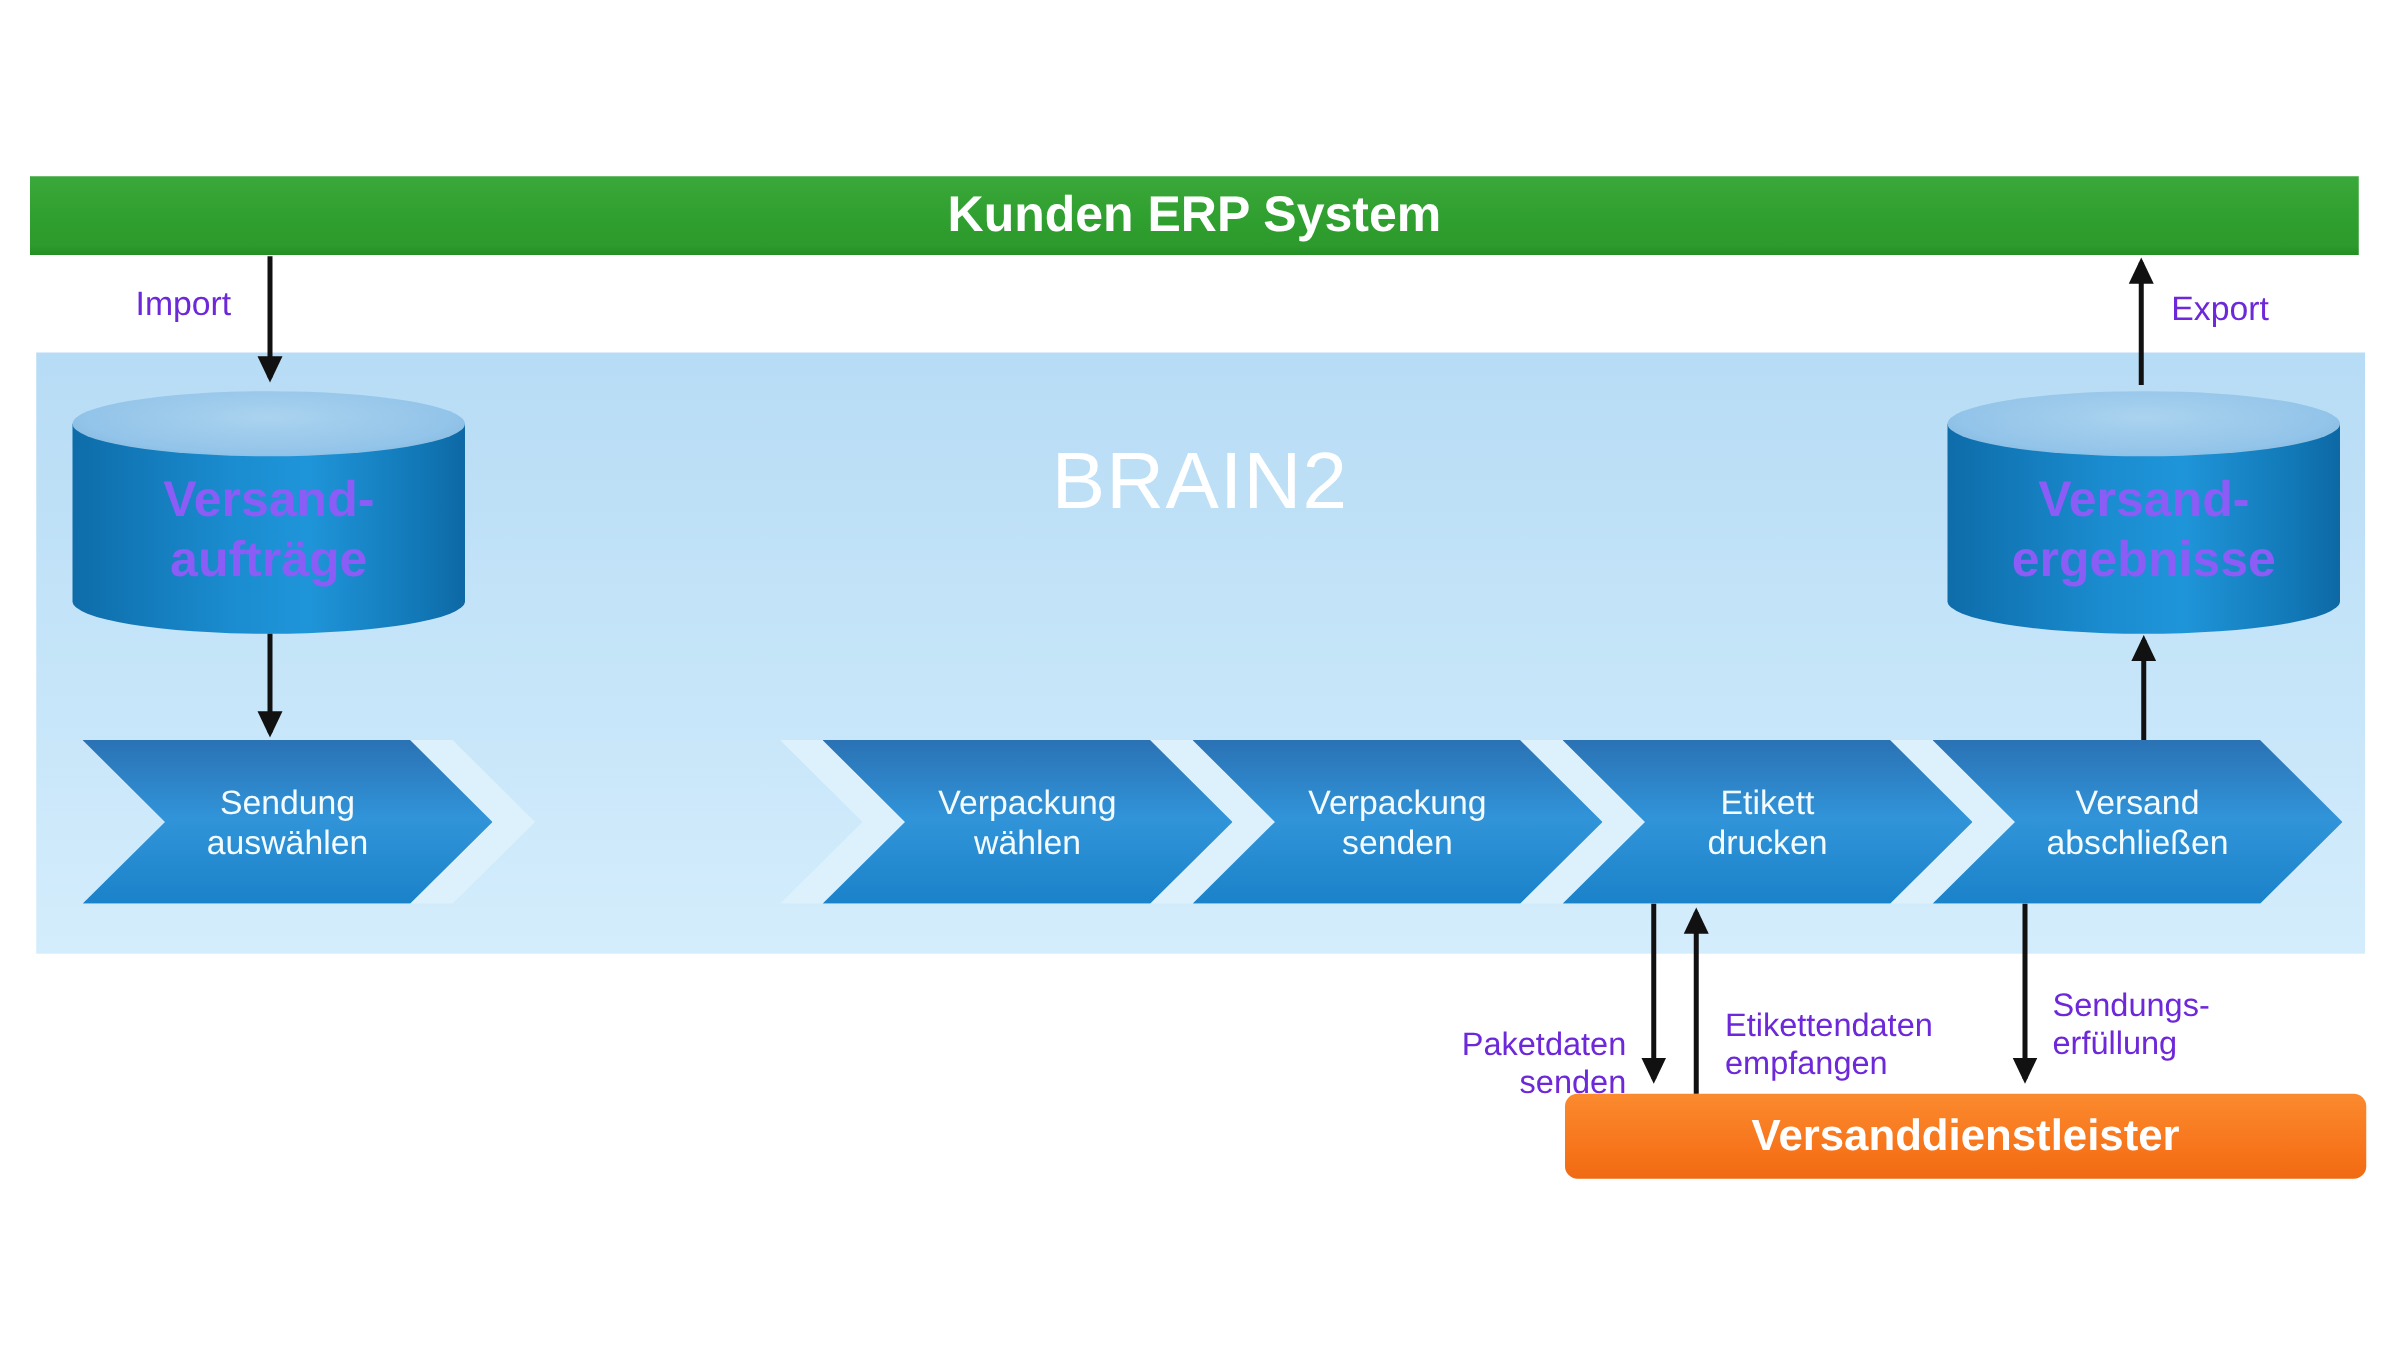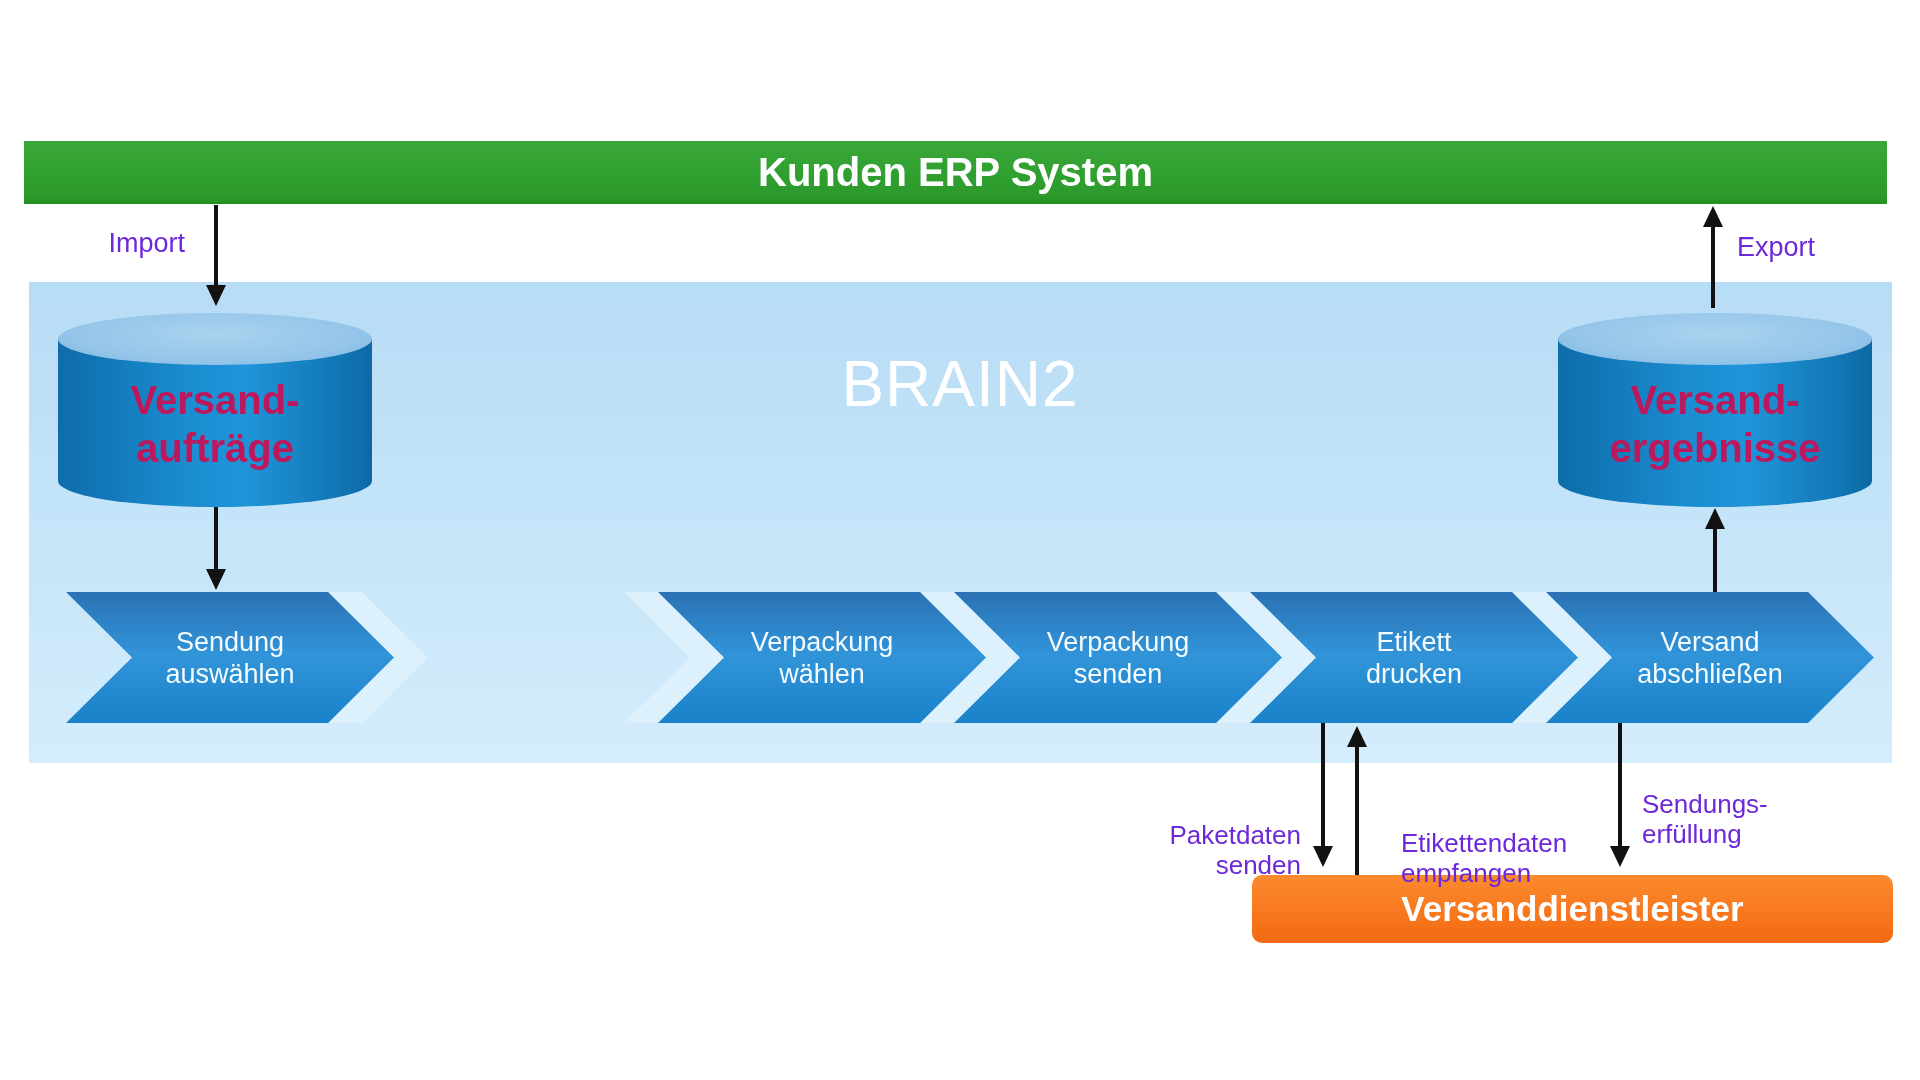--- a/index.html
+++ b/index.html
@@ -31,21 +31,21 @@
     background:linear-gradient(90deg,#0e6ca9 0%, #1a8ccf 40%, #1f95d9 60%, #1176b4 90%, #0d68a4 100%);
     border-radius:0 0 157px 157px / 0 0 26px 26px;
   }
   .cyl-top {
     position:absolute; width:314px; height:52px; top:313px;
     background:radial-gradient(ellipse at 50% 40%, #aad3ef 0%, #93c4e9 65%, #7cb2dc 100%);
     border-radius:50%;
   }
   .cyl-label {
     position:absolute; width:314px; top:376px; text-align:center;
-    color:#be185d; font-size:40px; font-weight:bold; line-height:48px;
+    color:#8b5cf6; font-size:40px; font-weight:bold; line-height:48px;
   }
 
   
   .chevron {
     position:absolute; top:592px; width:328px; height:131px;
     background:linear-gradient(180deg,#2a72b4 0%, #3194d9 48%, #1a82c9 100%);
     clip-path:polygon(0px 0px, 262px 0px, 328px 65.5px, 262px 131px, 0px 131px, 66px 65.5px);
     display:flex; align-items:center; justify-content:center;
   }
   .chevron .txt {
@@ -153,21 +153,21 @@
 
   <div class="flow-label" style="left:45px; top:227px; width:140px; text-align:right;">Import</div>
 
   <div class="flow-label" style="left:1737px; top:231px;">Export</div>
 
   <div class="flow-label small" style="left:1101px; top:820px; width:200px; text-align:right;">
     <div>Paketdaten</div>
     <div>senden</div>
   </div>
 
-  <div class="flow-label small" style="left:1380px; top:828px;margin-left:21px;">
+  <div class="flow-label small" style="left:1380px; top:805px;">
     <div>Etikettendaten</div>
     <div>empfangen</div>
   </div>
 
   <div class="flow-label small" style="left:1642px; top:789px;">
     <div>Sendungs-</div>
     <div>erfüllung</div>
   </div>
 
 </div>

